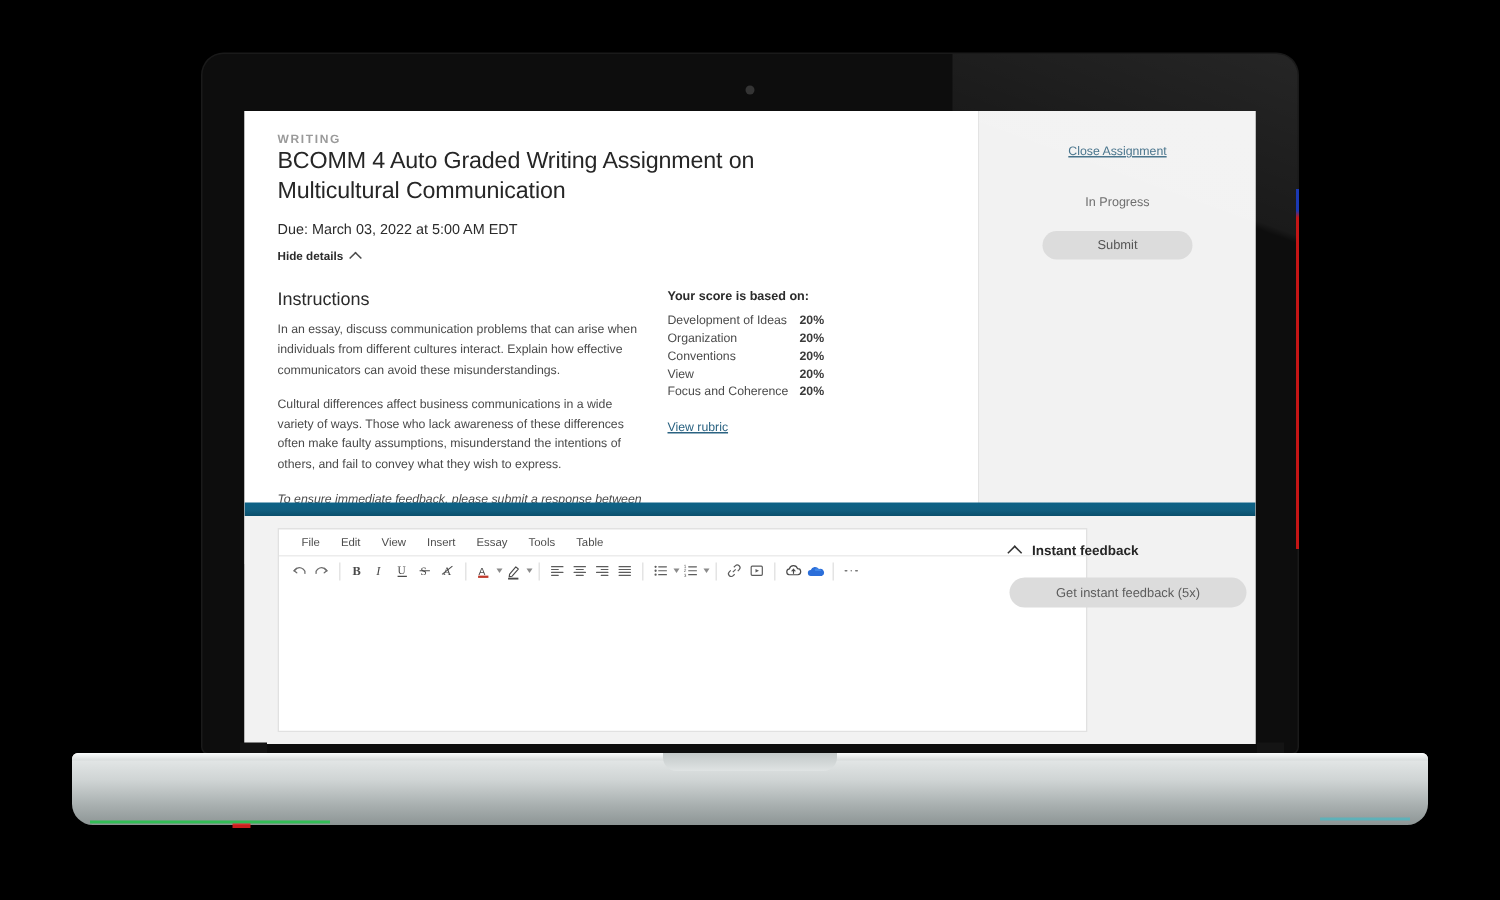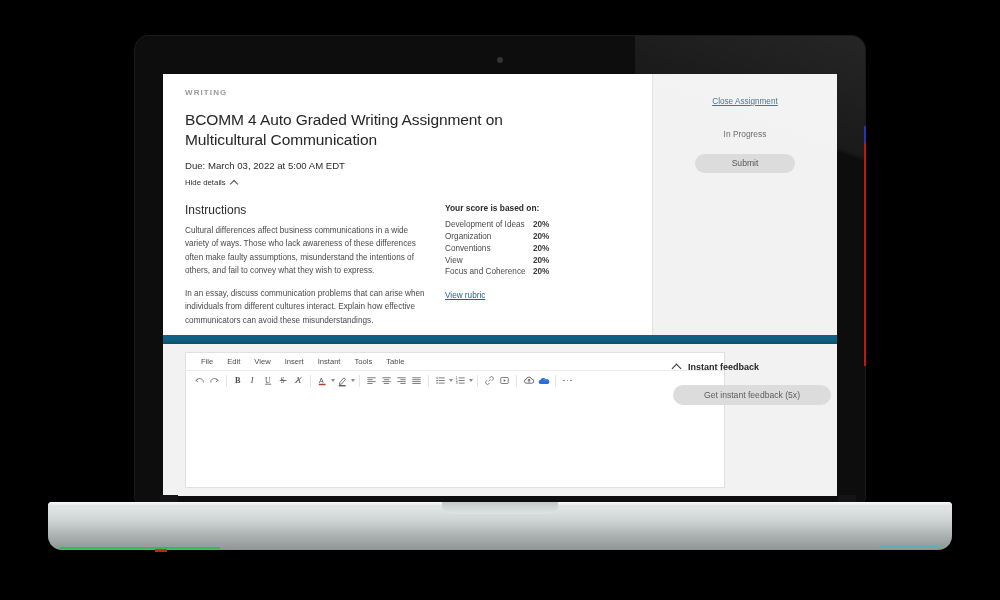--- a/index.html
+++ b/index.html
@@ -67,27 +67,27 @@
   }
   .right-rail{
     position:absolute;left:490px;top:0;right:0;height:261px;background:#f2f2f2;
   }
 
   .pad{padding:14px 22px 0 22px;}
   .eyebrow{
     font-size:8px;letter-spacing:1.1px;color:#9a9a9a;font-weight:700;text-transform:uppercase;
   }
   .title{
-    font-size:15.5px;line-height:1.26;color:#262626;font-weight:400;margin-top:13px;
+    font-size:15.5px;line-height:1.26;color:#262626;font-weight:400;margin-top:1px;
     letter-spacing:-.1px;max-width:400px;
   }
   .due{font-size:9.6px;color:#2b2b2b;margin-top:11px;}
   .hide-details{
     display:inline-flex;align-items:center;gap:5px;margin-top:7px;
-    font-size:7.8px;font-weight:400;color:#2b2b2b;cursor:pointer;
+    font-size:7.8px;font-weight:700;color:#2b2b2b;cursor:pointer;
   }
   .chev{display:inline-block;width:7px;height:7px;position:relative;}
   .chev::before{
     content:"";position:absolute;left:0;top:2px;width:5px;height:5px;
     border-left:1.2px solid #4a4a4a;border-top:1.2px solid #4a4a4a;
     transform:rotate(45deg);
   }
 
   .cols{display:flex;margin-top:14px;}
   .col-left{width:270px;padding-left:22px;box-sizing:border-box;}
@@ -188,22 +188,22 @@
               <div class="due">Due: March 03, 2022 at 5:00 AM EDT</div>
               <div class="hide-details">
                 <span>Hide details</span>
                 <span class="chev"></span>
               </div>
             </div>
 
             <div class="cols">
               <div class="col-left">
                 <div class="sec-h">Instructions</div>
+                <p class="para">In an essay, discuss communication problems that can arise when individuals from different cultures interact. Explain how effective communicators can avoid these misunderstandings.</p>
                 <p class="para">Cultural differences affect business communications in a wide variety of ways. Those who lack awareness of these differences often make faulty assumptions, misunderstand the intentions of others, and fail to convey what they wish to express.</p>
-                <p class="para">In an essay, discuss communication problems that can arise when individuals from different cultures interact. Explain how effective communicators can avoid these misunderstandings.</p>
                 <p class="para italic">To ensure immediate feedback, please submit a response between 100 and 1000 words. Essay length alone will not necessarily result in a high or low score.</p>
               </div>
 
               <div class="col-right">
                 <div class="score-h">Your score is based on:</div>
 
                 <div class="crit-row">
                   <span class="crit-name">Development of Ideas</span>
                   <span class="crit-pct">20%</span>
                 </div>
@@ -242,21 +242,21 @@
 
         <div class="editor-area">
 
           <div class="editor-box">
 
             <div class="menubar">
               <span class="menu-item">File</span>
               <span class="menu-item">Edit</span>
               <span class="menu-item">View</span>
               <span class="menu-item">Insert</span>
-              <span class="menu-item">Instant</span>
+              <span class="menu-item">Essay</span>
               <span class="menu-item">Tools</span>
               <span class="menu-item">Table</span>
             </div>
 
             <div class="toolbar">
 
               <div class="tb">
                 <svg width="11" height="11" viewBox="0 0 16 16">
                     <path d="M3 8 Q7 3 12 6.5 Q14 8 13.5 10.5" stroke="#6b6b6b" stroke-width="1.2" fill="none" stroke-linecap="round"></path>
                     <path d="M3 8 L5.4 5.8 M3 8 L5.6 10" stroke="#6b6b6b" stroke-width="1.2" fill="none" stroke-linecap="round"></path>

